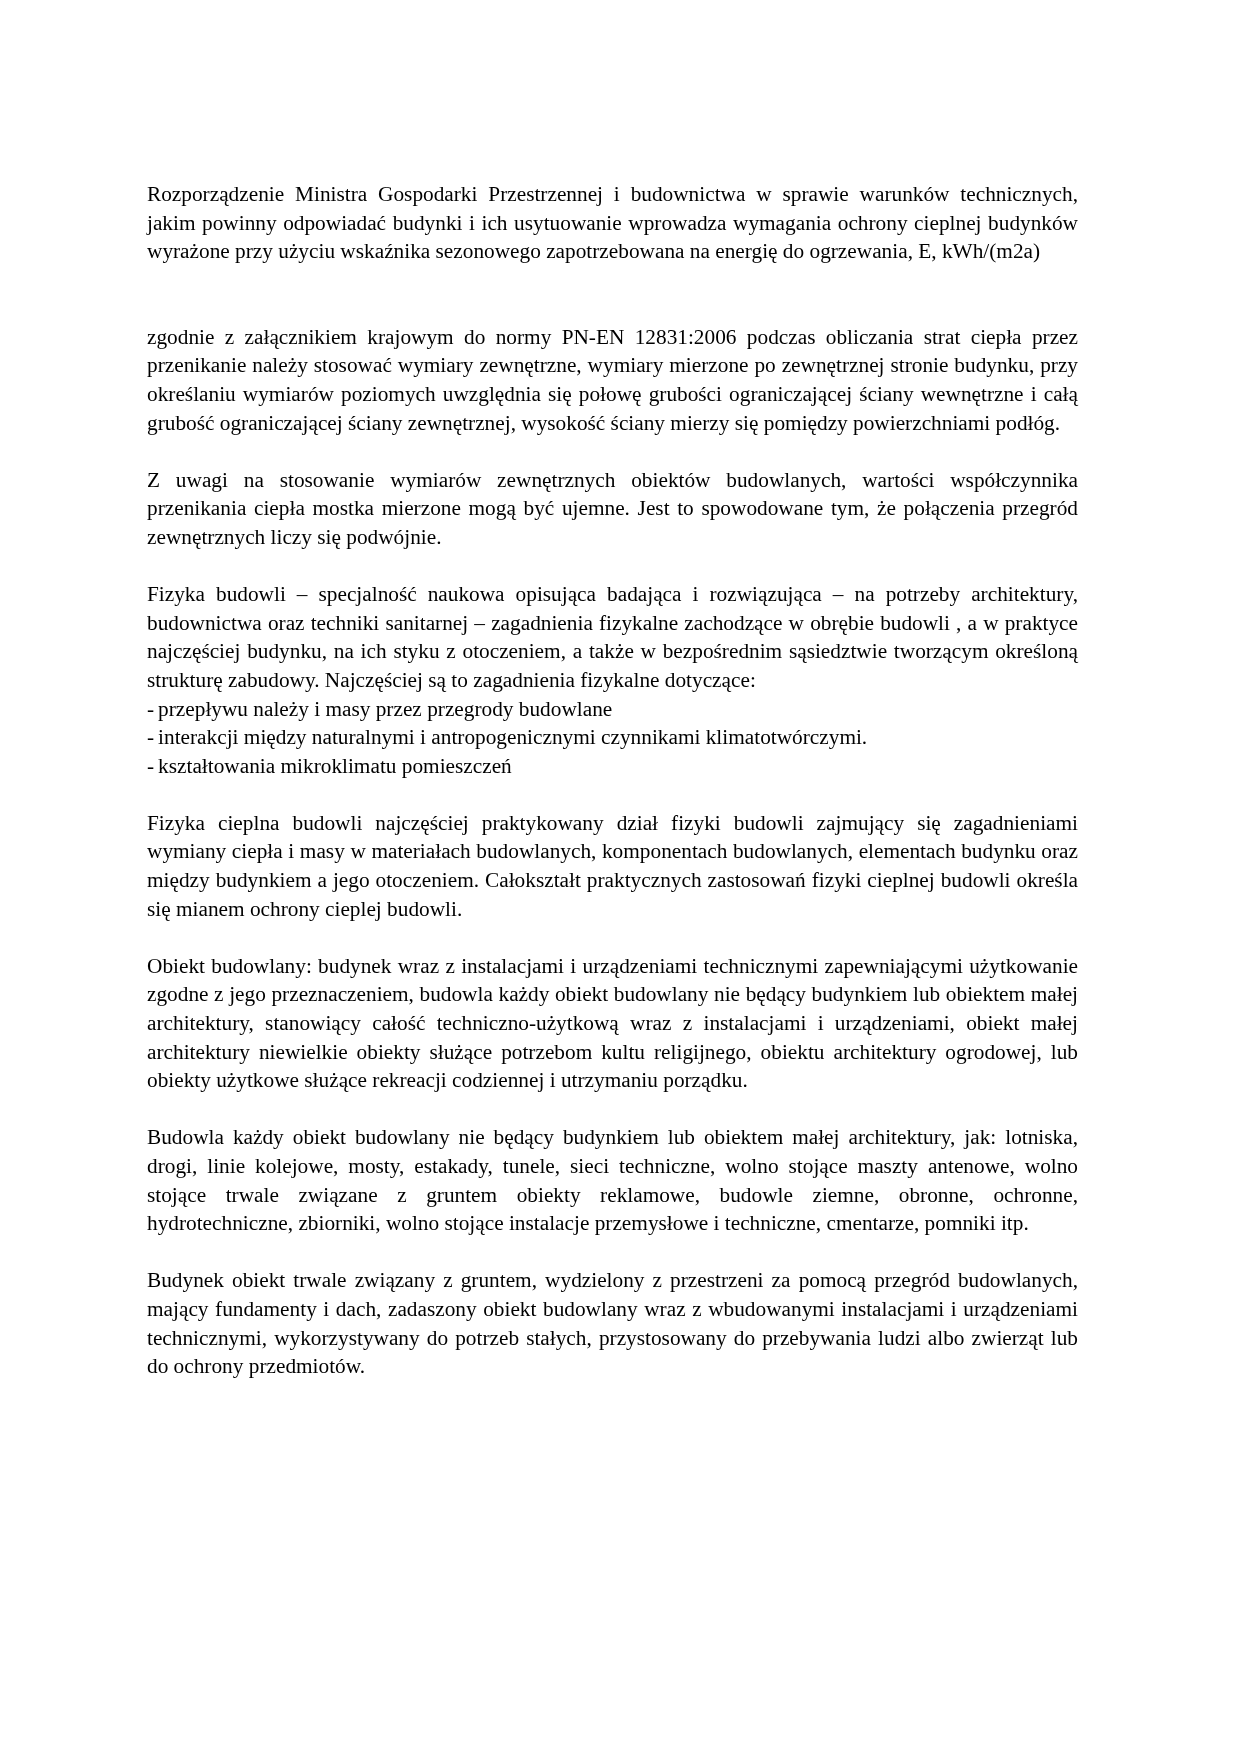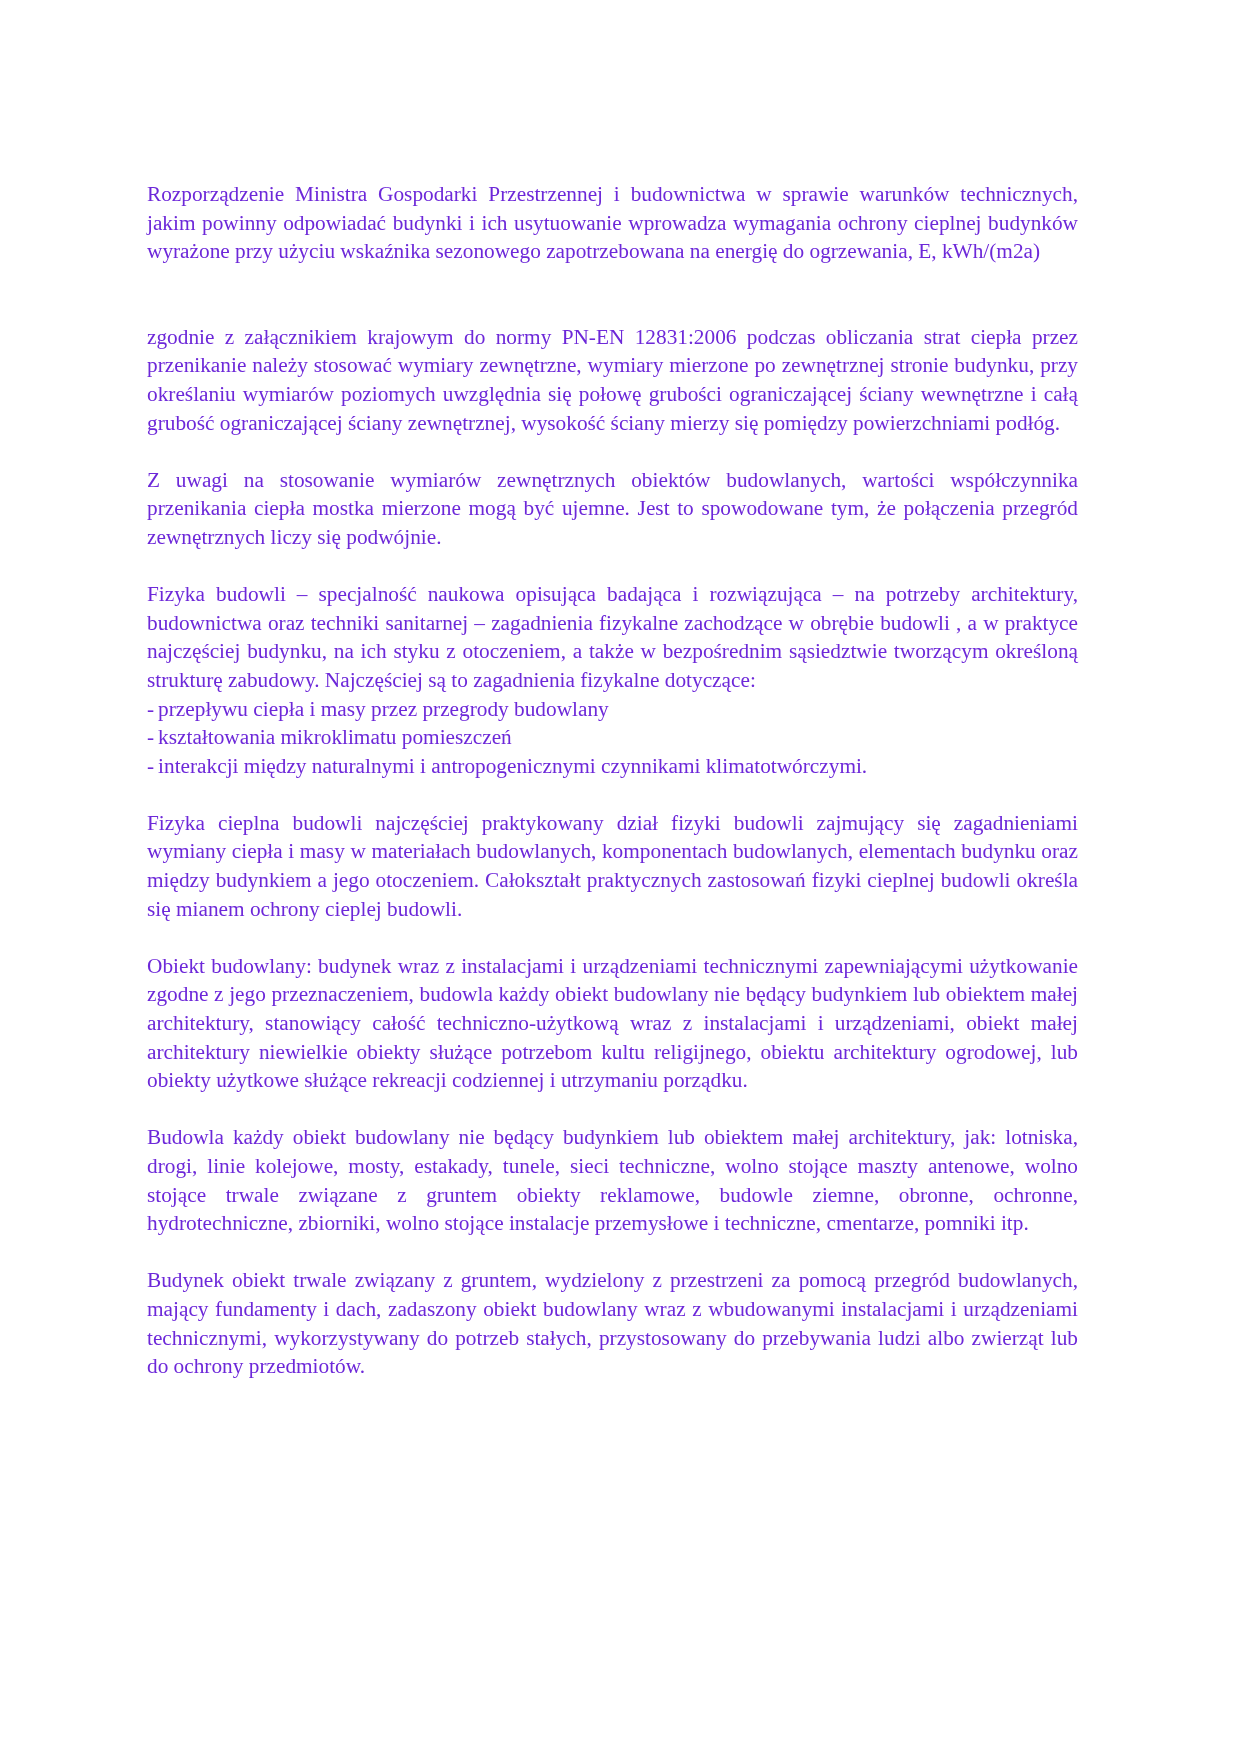--- a/index.html
+++ b/index.html
@@ -14,21 +14,21 @@
       overflow: hidden;
     }
     .page {
       position: absolute;
       left: 147px;
       top: 180px;
       width: 931px;
       font-family: "Liberation Serif", "DejaVu Serif", serif;
       font-size: 21.3px;
       line-height: 28.6px;
-      color: #6d28d9;
+      color: #000000;
       text-align: justify;
     }
     .para {
       margin: 0 0 28.6px 0;
     }
     .para.gap-large {
       margin-bottom: 57px;
     }
     .list {
       margin: 0;
@@ -46,22 +46,22 @@
 </head>
 <body>
 
 <div class="page">
   <p class="para gap-large">Rozporządzenie Ministra Gospodarki Przestrzennej i budownictwa w sprawie warunków technicznych, jakim powinny odpowiadać budynki i ich usytuowanie wprowadza wymagania ochrony cieplnej budynków wyrażone przy użyciu wskaźnika sezonowego zapotrzebowana na energię do ogrzewania, E, kWh/(m2a)</p>
   <p class="para">zgodnie z załącznikiem krajowym do normy PN-EN 12831:2006 podczas obliczania strat ciepła przez przenikanie należy stosować wymiary zewnętrzne, wymiary mierzone po zewnętrznej stronie budynku, przy określaniu wymiarów poziomych uwzględnia się połowę grubości ograniczającej ściany wewnętrzne i całą grubość ograniczającej ściany zewnętrznej, wysokość ściany mierzy się pomiędzy powierzchniami podłóg.</p>
   <p class="para">Z uwagi na stosowanie wymiarów zewnętrznych obiektów budowlanych, wartości współczynnika przenikania ciepła mostka mierzone mogą być ujemne. Jest to spowodowane tym, że połączenia przegród zewnętrznych liczy się podwójnie.</p>
   <div class="para">
     <p style="margin:0">Fizyka budowli – specjalność naukowa opisująca badająca i rozwiązująca – na potrzeby architektury, budownictwa oraz techniki sanitarnej – zagadnienia fizykalne zachodzące w obrębie budowli , a w praktyce najczęściej budynku, na ich styku z otoczeniem, a także w bezpośrednim sąsiedztwie tworzącym określoną strukturę zabudowy. Najczęściej są to zagadnienia fizykalne dotyczące:</p>
     <ul class="list">
-      <li><span class="dash">-</span><span>przepływu ciepła i masy przez przegrody budowlany</span></li>
+      <li><span class="dash">-</span><span>przepływu należy i masy przez przegrody budowlane</span></li>
+      <li><span class="dash">-</span><span>interakcji między naturalnymi i antropogenicznymi czynnikami klimatotwórczymi.</span></li>
       <li><span class="dash">-</span><span>kształtowania mikroklimatu pomieszczeń</span></li>
-      <li><span class="dash">-</span><span>interakcji między naturalnymi i antropogenicznymi czynnikami klimatotwórczymi.</span></li>
     </ul>
   </div>
   <p class="para">Fizyka cieplna budowli najczęściej praktykowany dział fizyki budowli zajmujący się zagadnieniami wymiany ciepła i masy w materiałach budowlanych, komponentach budowlanych, elementach budynku oraz między budynkiem a jego otoczeniem. Całokształt praktycznych zastosowań fizyki cieplnej budowli określa się mianem ochrony cieplej budowli.</p>
   <p class="para">Obiekt budowlany: budynek wraz z instalacjami i urządzeniami technicznymi zapewniającymi użytkowanie zgodne z jego przeznaczeniem, budowla każdy obiekt budowlany nie będący budynkiem lub obiektem małej architektury, stanowiący całość techniczno-użytkową wraz z instalacjami i urządzeniami, obiekt małej architektury niewielkie obiekty służące potrzebom kultu religijnego, obiektu architektury ogrodowej, lub obiekty użytkowe służące rekreacji codziennej i utrzymaniu porządku.</p>
   <p class="para">Budowla każdy obiekt budowlany nie będący budynkiem lub obiektem małej architektury, jak: lotniska, drogi, linie kolejowe, mosty, estakady, tunele, sieci techniczne, wolno stojące maszty antenowe, wolno stojące trwale związane z gruntem obiekty reklamowe, budowle ziemne, obronne, ochronne, hydrotechniczne, zbiorniki, wolno stojące instalacje przemysłowe i techniczne, cmentarze, pomniki itp.</p>
   <p class="para">Budynek obiekt trwale związany z gruntem, wydzielony z przestrzeni za pomocą przegród budowlanych, mający fundamenty i dach, zadaszony obiekt budowlany wraz z wbudowanymi instalacjami i urządzeniami technicznymi, wykorzystywany do potrzeb stałych, przystosowany do przebywania ludzi albo zwierząt lub do ochrony przedmiotów.</p>
 </div>
 
 </body></html>

